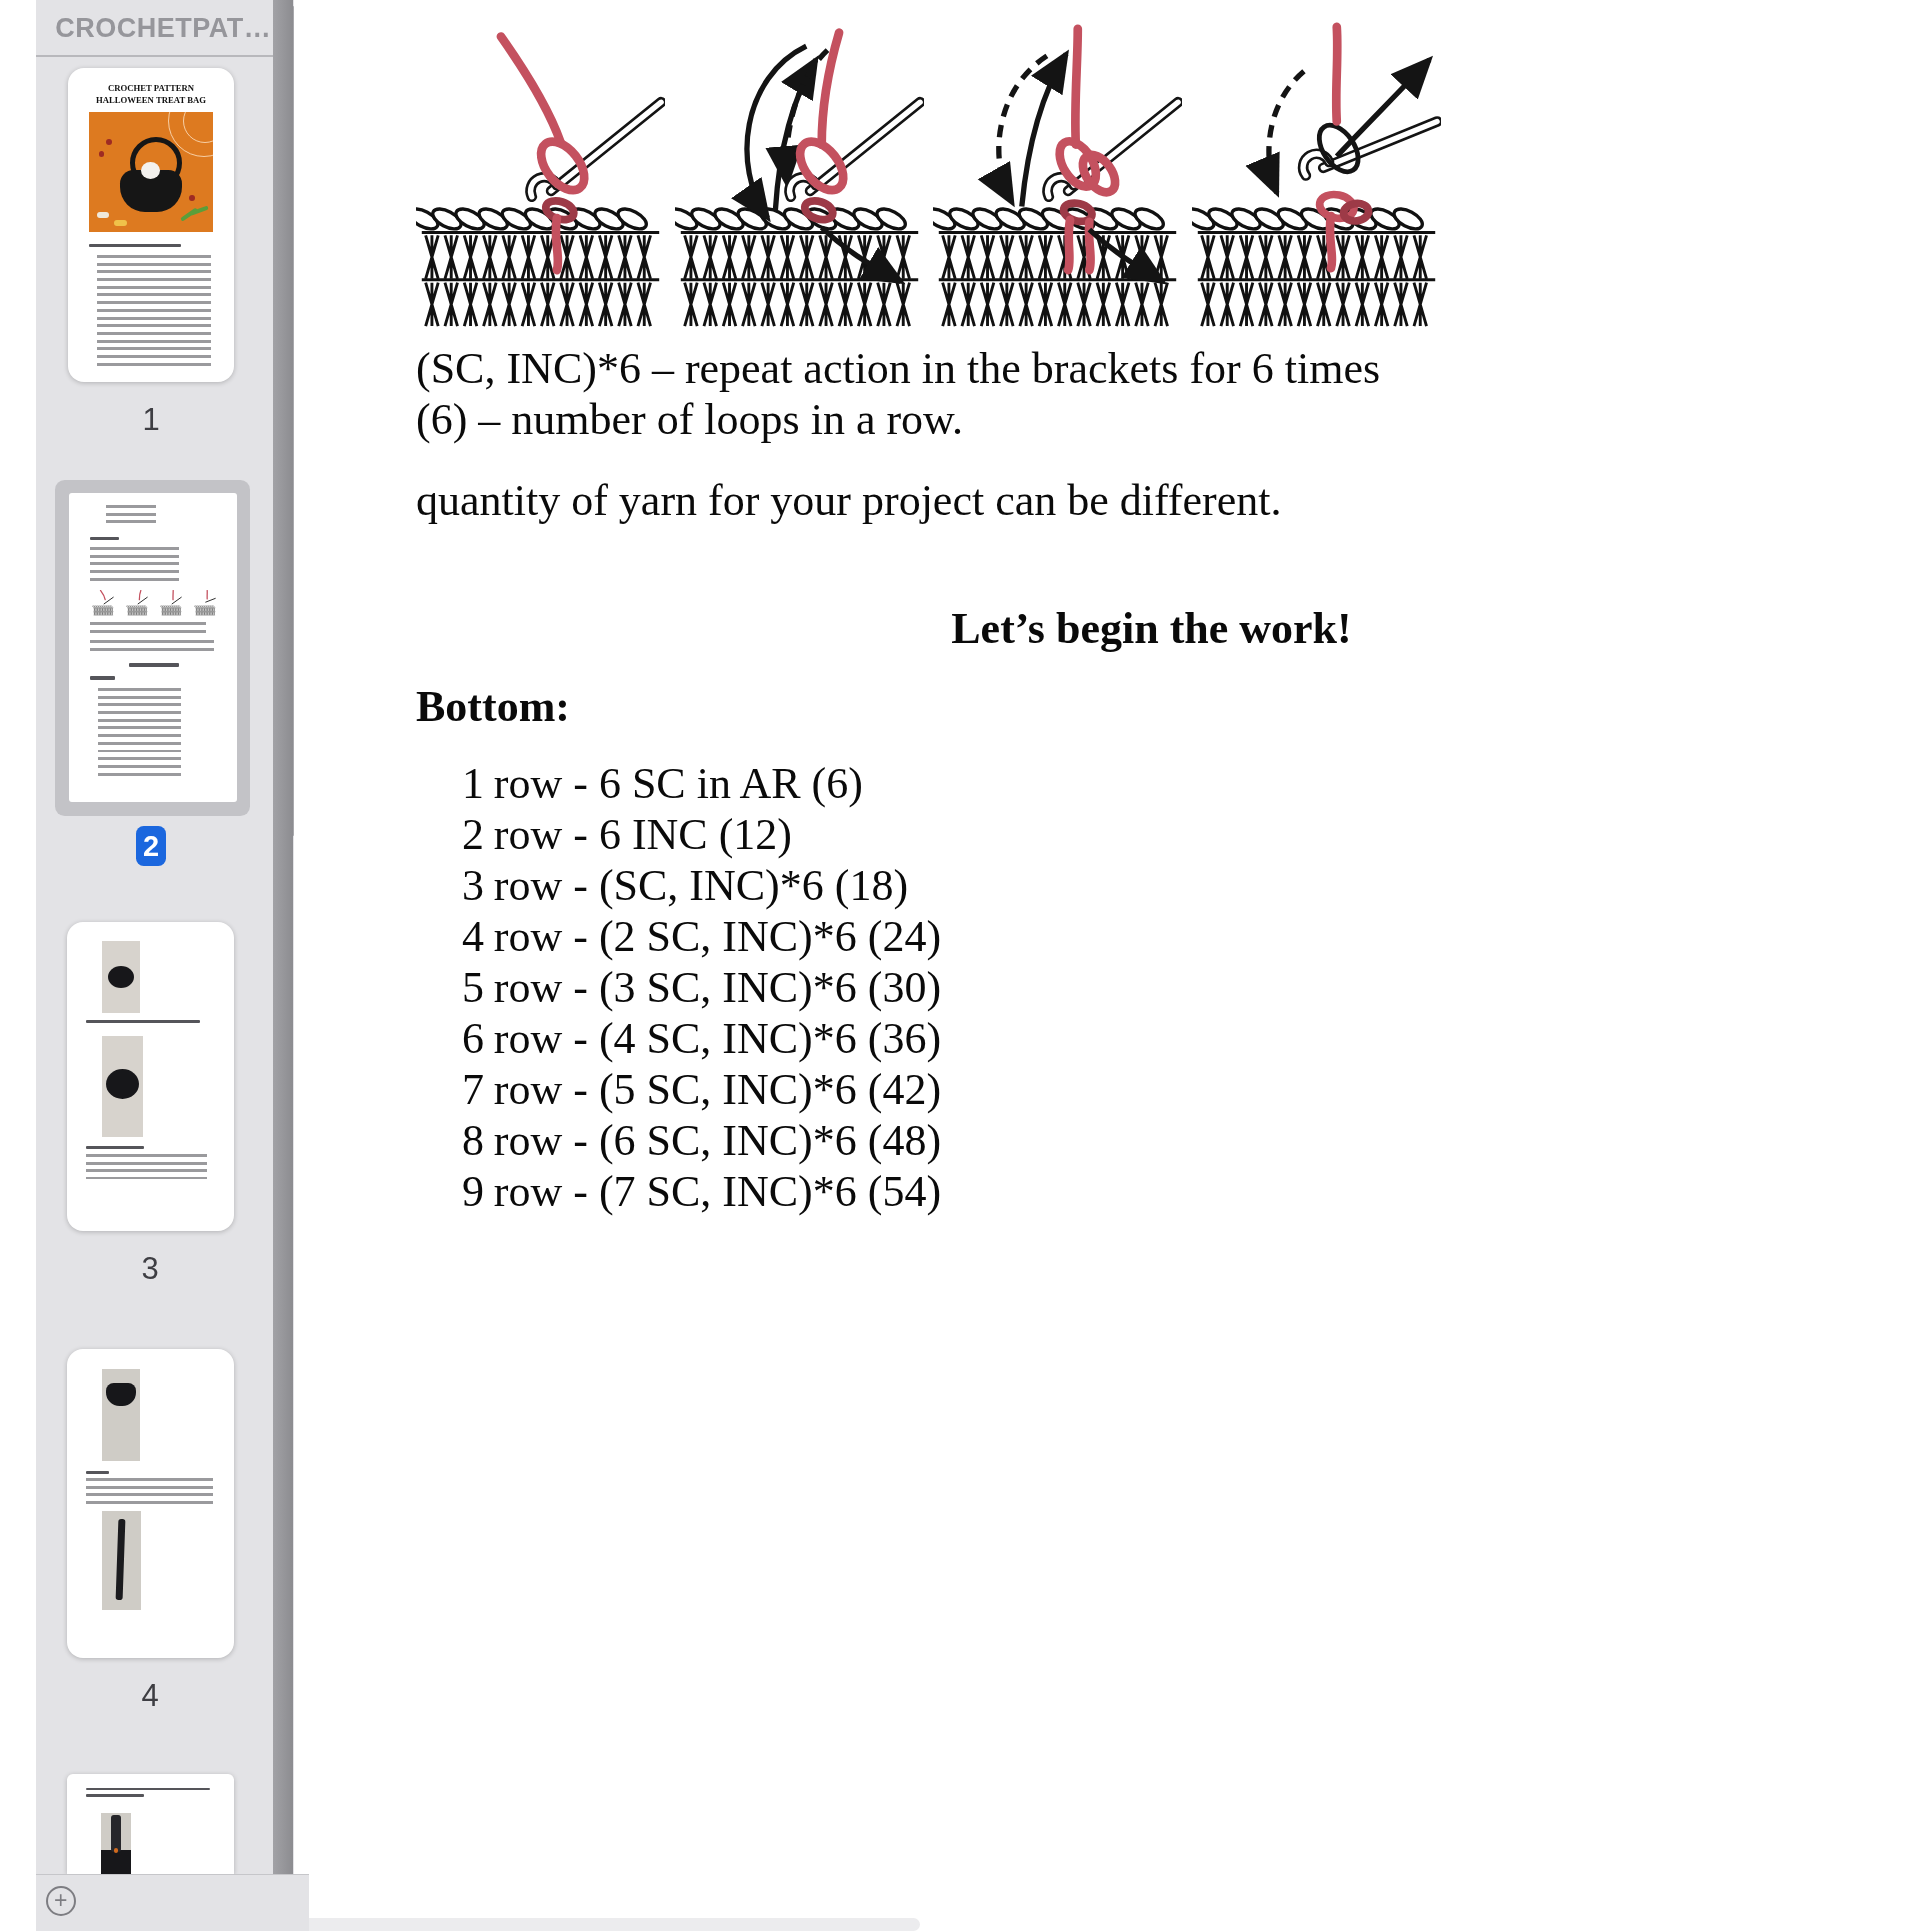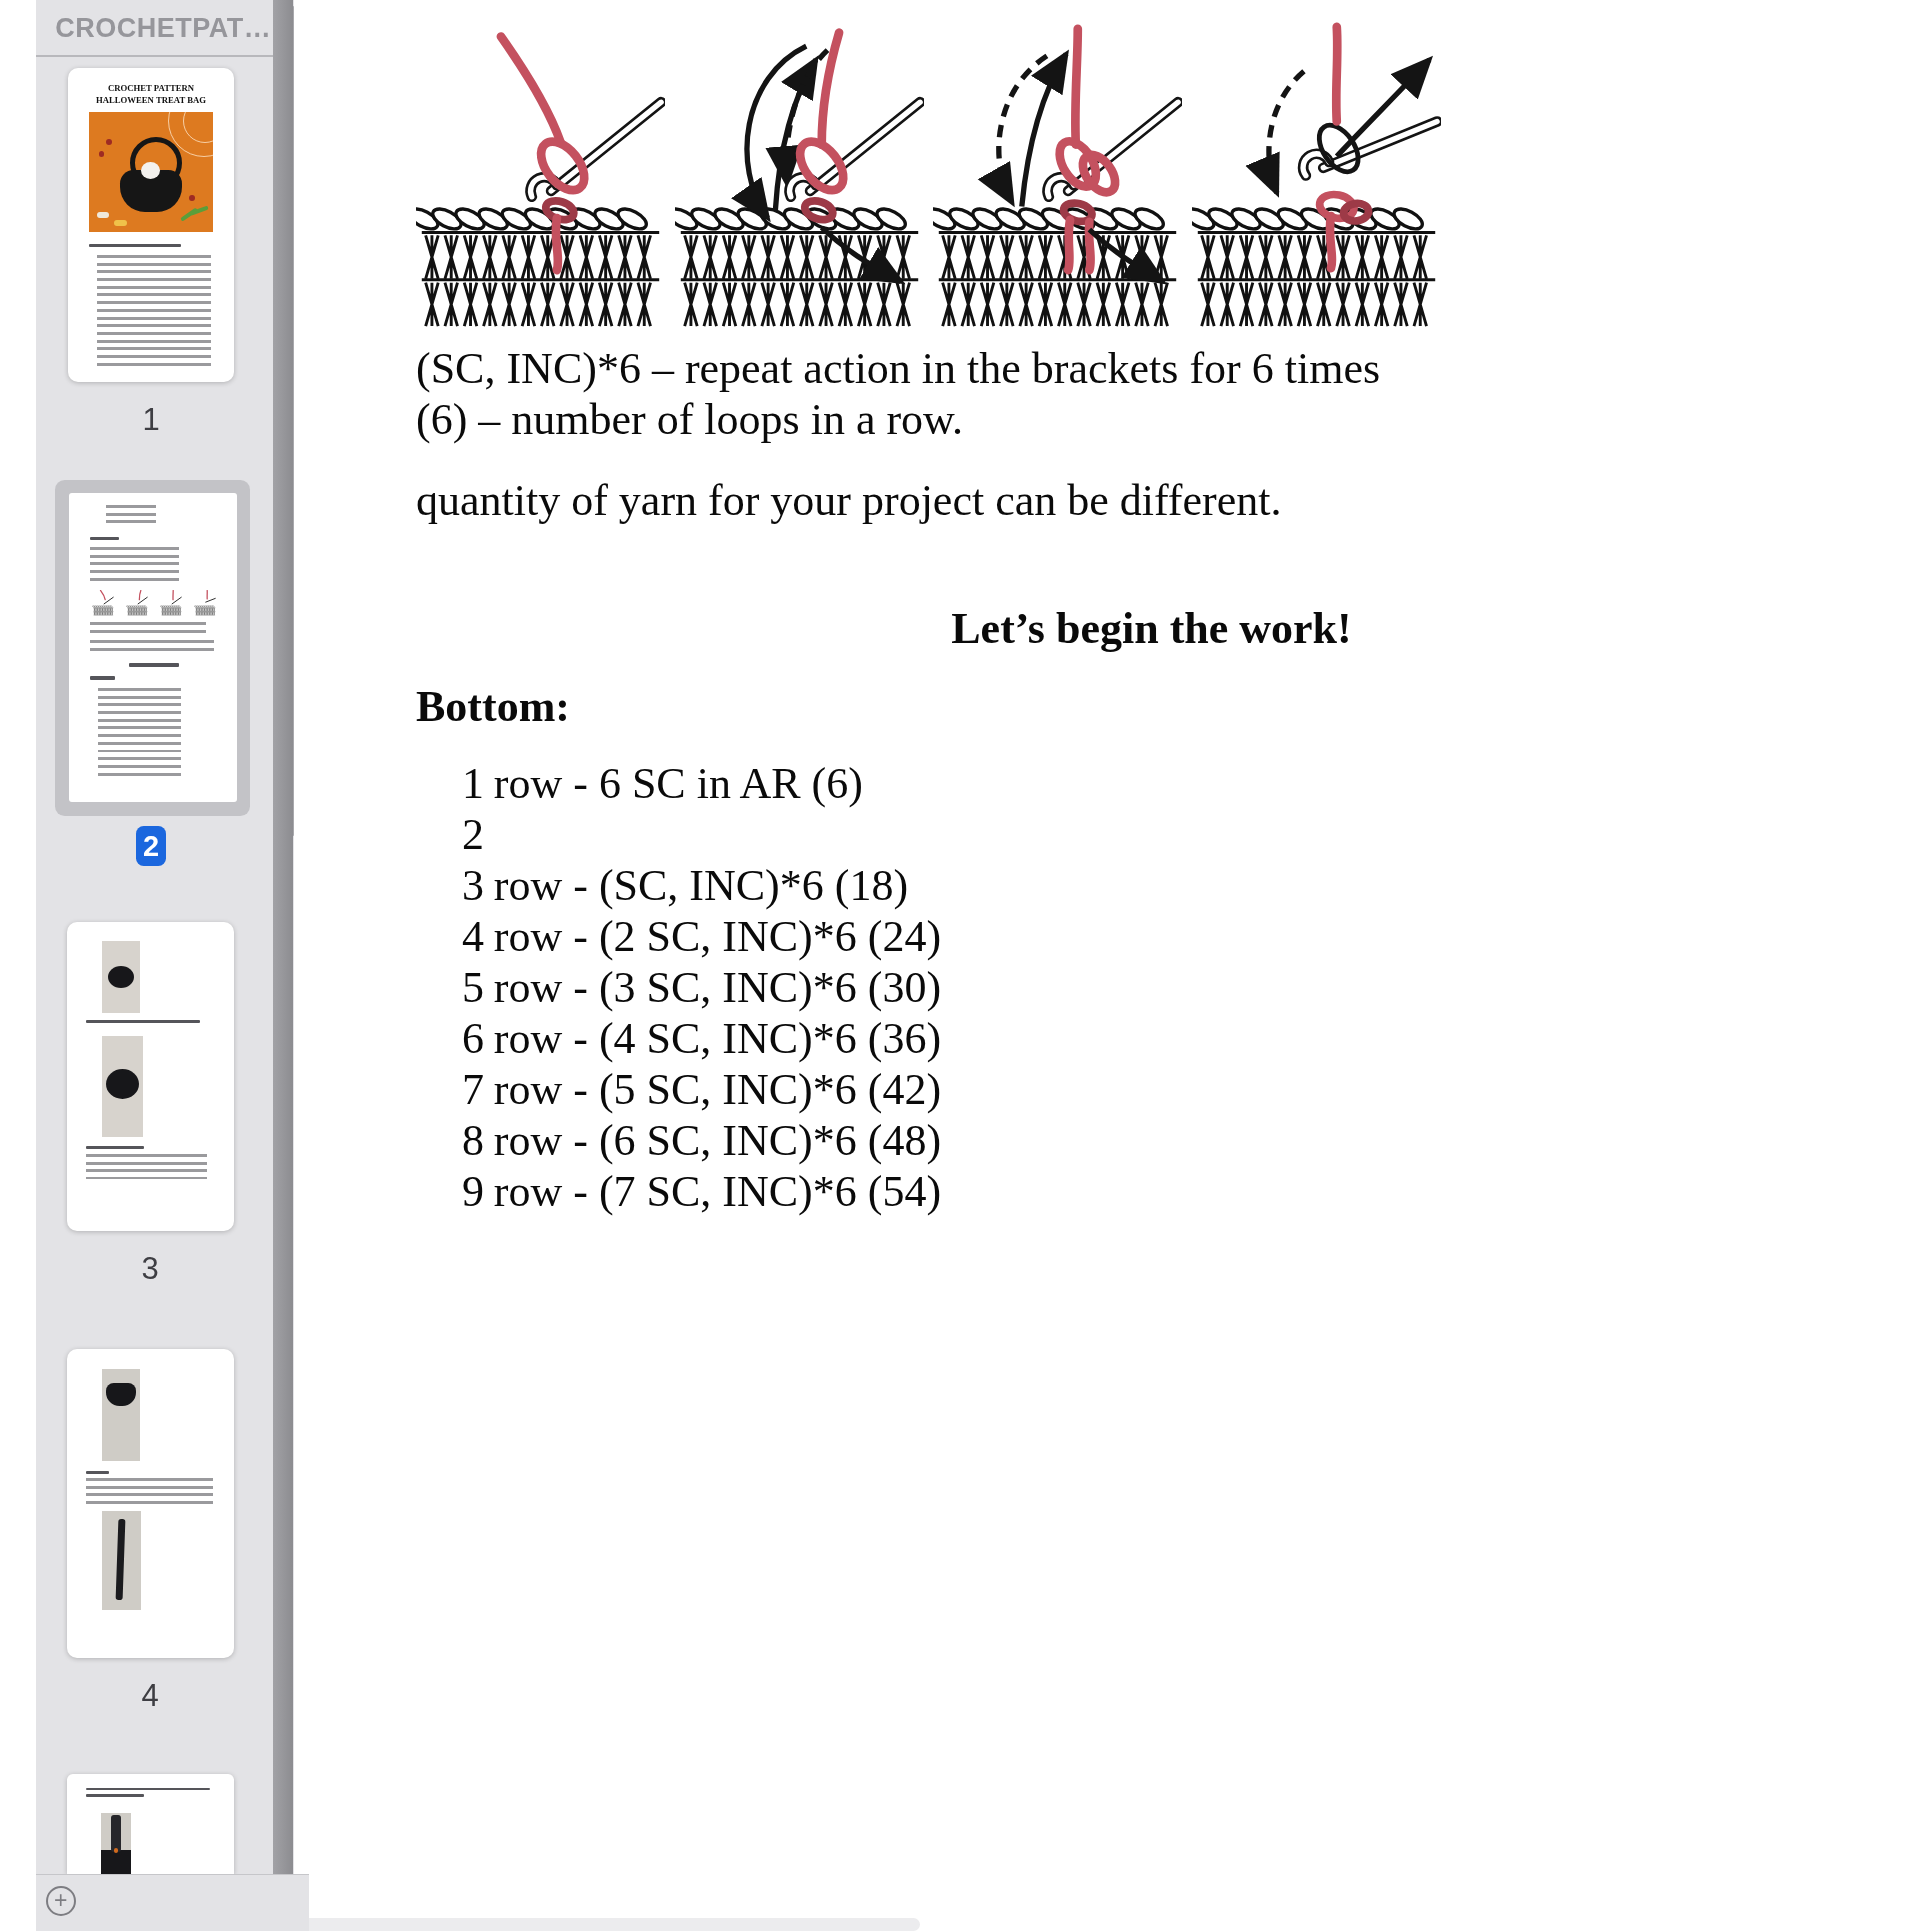--- a/index.html
+++ b/index.html
@@ -9,21 +9,21 @@
   
   .sidebar{position:absolute;left:0;top:0;width:273px;height:1931px;background:#e3e3e6;margin-left:36px;}
   .sidebar-title{position:absolute;left:19.3px;top:12.6px;font-size:27px;font-weight:700;
                  color:#96969b;letter-spacing:0.5px;white-space:nowrap;}
   .sidebar-hr{position:absolute;left:0;top:55px;width:243px;height:1.9px;background:#b8b8bc;}
   .scroll-thumb{position:absolute;left:248px;top:5.8px;width:16.4px;height:830px;border-radius:8.7px;
                 background:#a8a8ac;}
   .pane-divider{position:absolute;left:273px;top:0;width:20px;height:1931px;
                 background:linear-gradient(90deg,#a2a2a6,#8c8c90);}
 
-  .thumb{position:absolute;background:#fff;border-radius:10px;
+  .thumb{position:absolute;background:#fff;border-radius:16px;
          box-shadow:0 1px 4.8px rgba(0,0,0,.22);overflow:hidden;}
   .sel-ring{position:absolute;left:19.3px;top:480px;width:195px;height:336px;border-radius:9.7px;
             background:#c3c3c7;}
   .plabel{position:absolute;width:166px;text-align:center;font-size:31px;color:#3e3e43;}
   .badge{position:absolute;left:100px;top:826px;width:30px;height:40px;border-radius:7.7px;
          background:#1b67de;color:#fff;font-size:29px;font-weight:600;
          display:flex;align-items:center;justify-content:center;}
   .bottombar{position:absolute;left:0;top:1874px;width:273px;height:57px;background:#e3e3e6;
              border-top:1.9px solid #c6c6ca;z-index:5;}
   .addbtn{position:absolute;left:9.7px;top:10.6px;width:26px;height:26px;border:2.4px solid #7d7d82;
@@ -569,20 +569,21 @@
 
   <div class="bhead serif">Bottom:</div>
 
   <div class="rows serif">
     <div class="prow">
         <span class="pnum">1</span>
         <span class="ptext">row - 6 SC in AR (6)</span>
       </div>
     <div class="prow">
         <span class="pnum">2</span>
+        <span class="ptext">row - 6 INC (12)</span>
       </div>
     <div class="prow">
         <span class="pnum">3</span>
         <span class="ptext">row - (SC, INC)*6 (18)</span>
       </div>
     <div class="prow">
         <span class="pnum">4</span>
         <span class="ptext">row - (2 SC, INC)*6 (24)</span>
       </div>
     <div class="prow">

